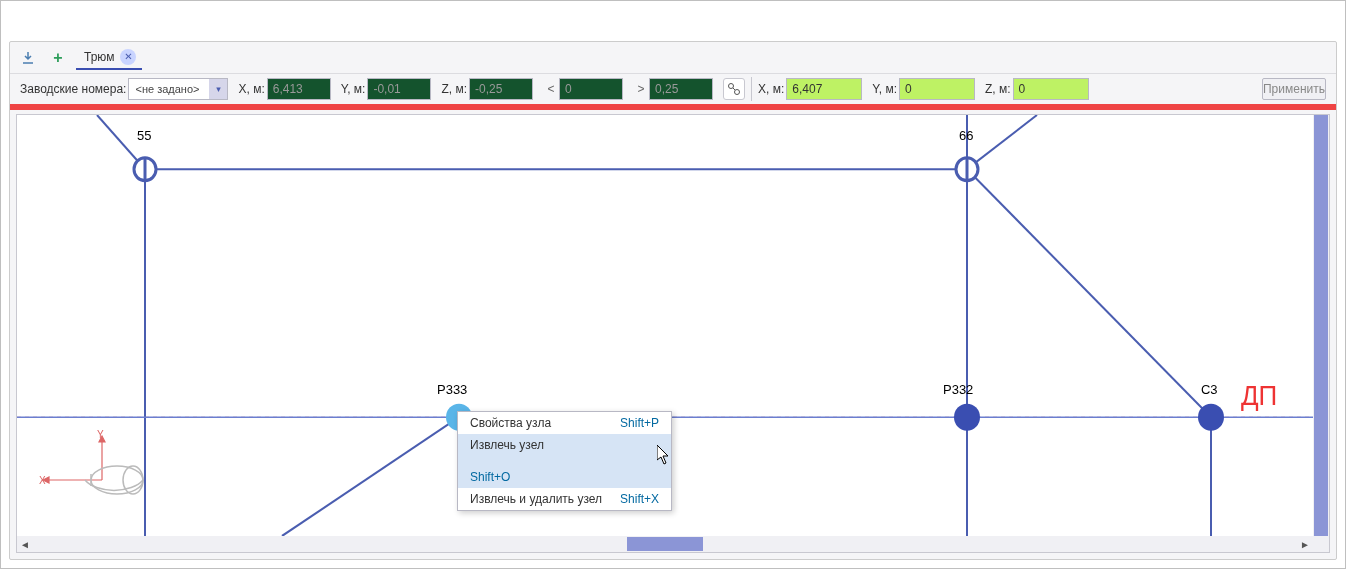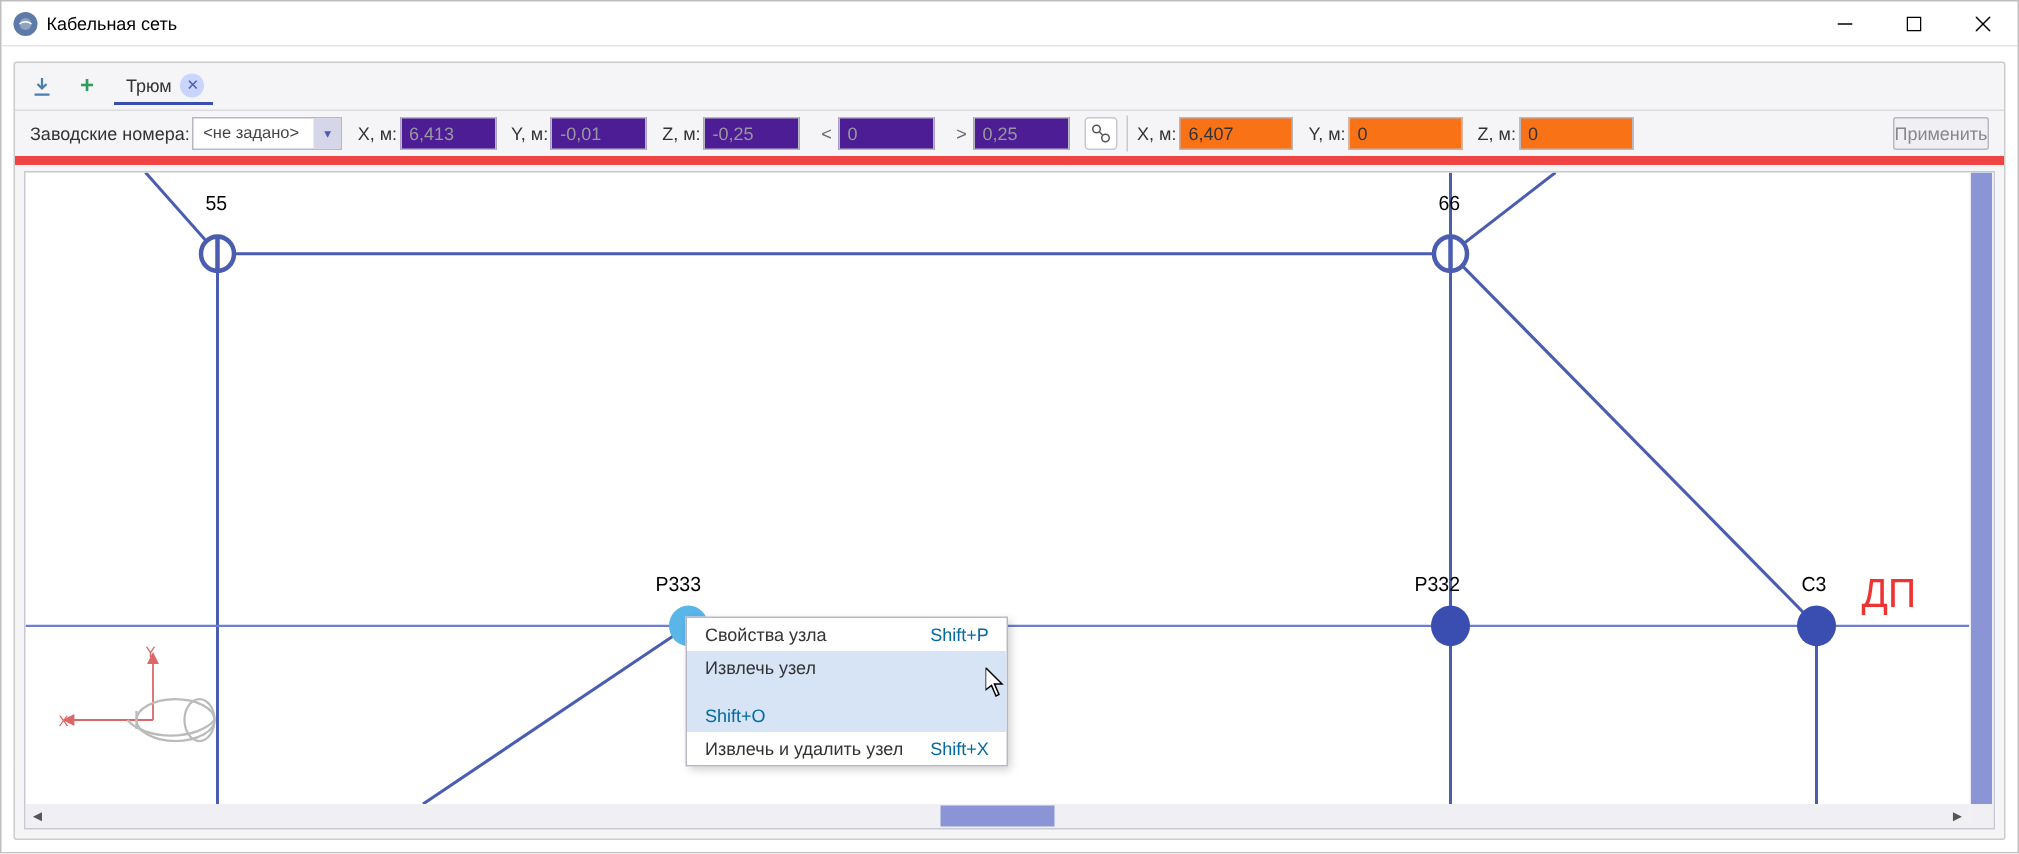--- a/index.html
+++ b/index.html
@@ -120,24 +120,24 @@
     display: flex; align-items: center; justify-content: center;
     color: #4a5db0;
     font-size: 9px;
   }
   .tb-input {
     border: 1px solid #b8b8c4;
     height: 22px;
     width: 64px;
     padding: 0 5px;
     font-size: 12px;
-    background: #f97316;
+    background: #bef264;
     color: #333;
   }
-  .tb-input.ro { background: #4c1d95; color: #999; }
+  .tb-input.ro { background: #14532d; color: #999; }
   .tb-arrow {
     width: 16px;
     color: #666;
     text-align: center;
     font-size: 12px;
   }
   .tb-iconbtn {
     width: 22px; height: 22px;
     border: 1px solid #c8c8d0;
     background: #fff;
@@ -265,47 +265,20 @@
     position: absolute;
     width: 14px; height: 20px;
     pointer-events: none;
   }
 </style>
 </head>
 <body>
 
 <div class="window">
 
-  <div class="titlebar">
-    <div class="app-icon">
-      <svg viewBox="0 0 10 10">
-          <circle cx="5" cy="5" r="4" fill="#fff" opacity="0.3"></circle>
-          <path d="M1 5 Q5 2 9 5" stroke="#fff" stroke-width="1" fill="none"></path>
-        </svg>
-    </div>
-    <div class="title-text">Кабельная сеть</div>
-    <div class="win-controls">
-      <div class="win-btn">
-        <svg width="10" height="10">
-            <line x1="0" y1="5" x2="10" y2="5" stroke="#000" stroke-width="1"></line>
-          </svg>
-      </div>
-      <div class="win-btn">
-        <svg width="10" height="10">
-            <rect x="0.5" y="0.5" width="9" height="9" fill="none" stroke="#000" stroke-width="1"></rect>
-          </svg>
-      </div>
-      <div class="win-btn close">
-        <svg width="10" height="10">
-            <line x1="0" y1="0" x2="10" y2="10" stroke="#000" stroke-width="1"></line>
-            <line x1="10" y1="0" x2="0" y2="10" stroke="#000" stroke-width="1"></line>
-          </svg>
-      </div>
-    </div>
-  </div>
 
   <div class="client">
 
     <div class="tabstrip">
       <div class="tab-icon-btn">
         <svg width="14" height="14">
             <path d="M7 1 L7 8 M4 5 L7 8 L10 5" stroke="#4a7db0" stroke-width="1.5" fill="none"></path>
             <line x1="2" y1="12" x2="12" y2="12" stroke="#4a7db0" stroke-width="1.5"></line>
           </svg>
       </div>

